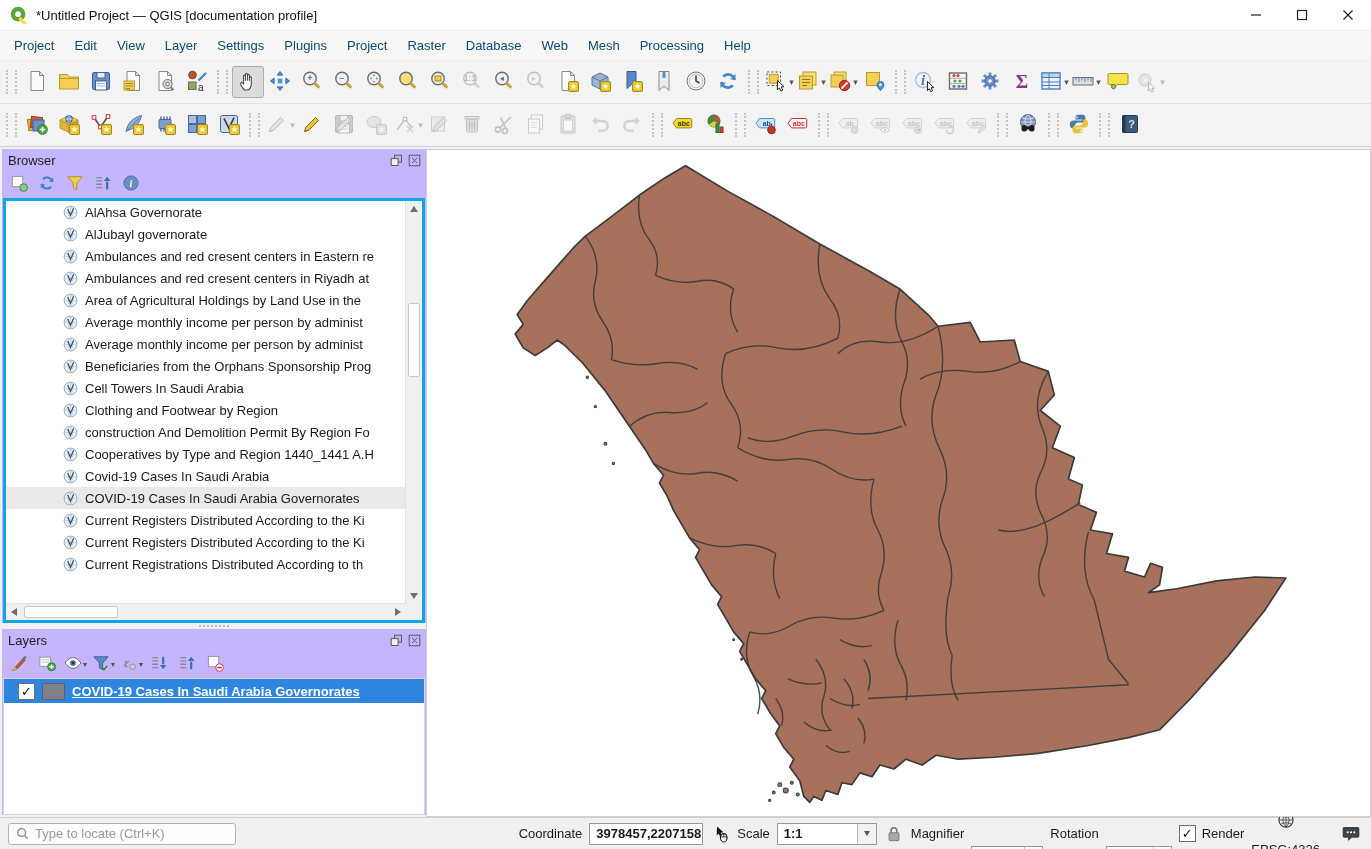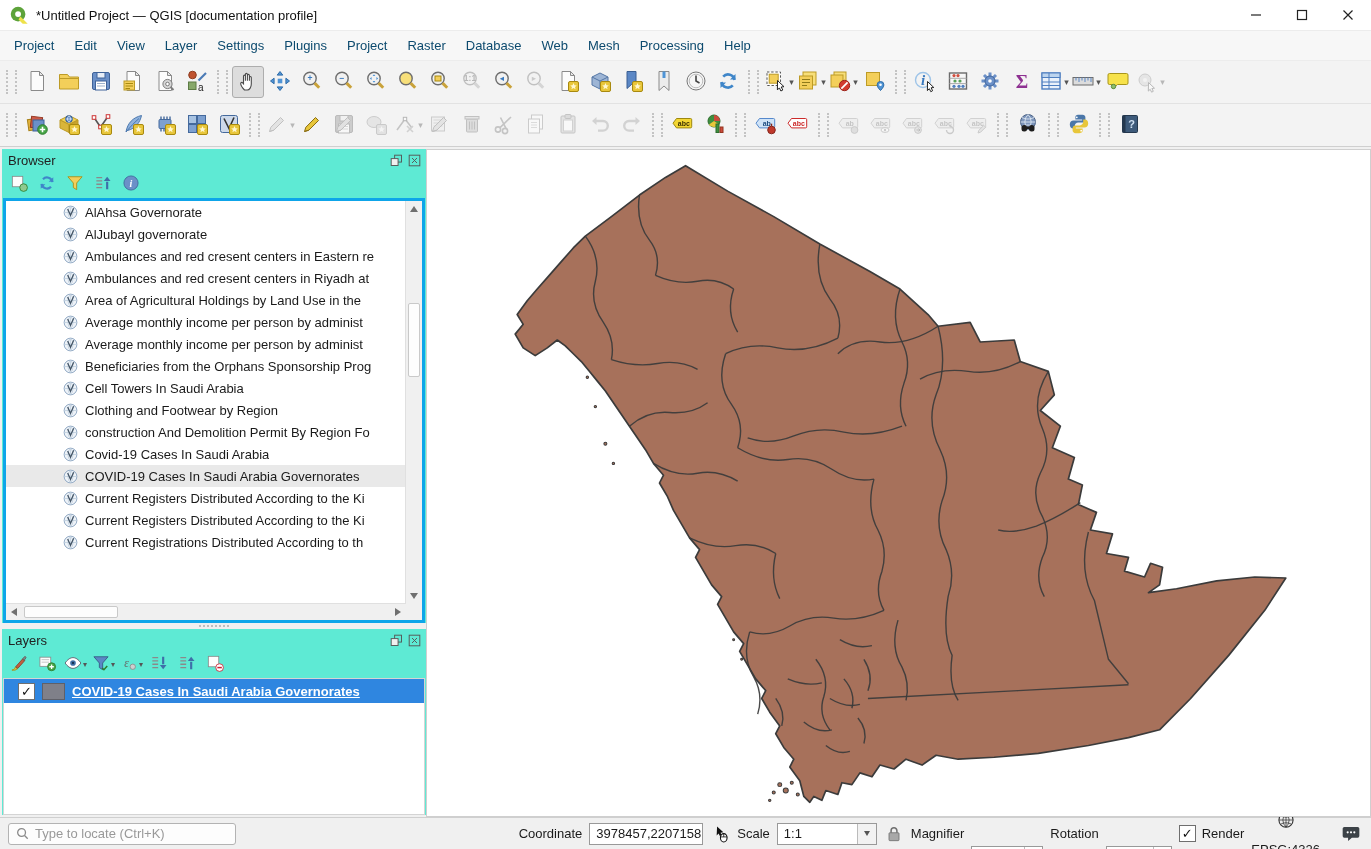--- a/index.html
+++ b/index.html
@@ -26,21 +26,21 @@
   .grip{width:7px;height:24px;margin:0 4px;border-left:2px dotted #c3c3c3;border-right:2px dotted #c3c3c3;}
   .tbtn{height:30px;min-width:30px;display:flex;align-items:center;justify-content:center;border-radius:3px;border:1px solid transparent;}
   .tbtn svg{width:24px;height:24px;}
   .tbtn.disabled{filter:grayscale(1) opacity(.38);}
   .tbtn.active{background:#dddddd;border:1px solid #adadad;}
   .tbtn .dd{font-size:9px;color:#555;margin-left:1px;}
 
   
   .main{flex:1;display:flex;background:#f0f0f0;position:relative;}
   .dock{width:424px;display:flex;flex-direction:column;padding:2px 0 2px 2px;}
-  .panel{background:#5eead4;display:flex;flex-direction:column;}
+  .panel{background:#c4b5fd;display:flex;flex-direction:column;}
   .panel-header{height:22px;display:flex;align-items:center;padding:0 4px 0 6px;}
   .panel-title{font-size:13px;color:#222;}
   .panel-btns{margin-left:auto;display:flex;gap:3px;}
   .pbtn{width:15px;height:15px;}
   .pbtn svg{width:15px;height:15px;}
   .panel-toolbar{height:27px;display:flex;align-items:center;gap:6px;padding:0 6px;}
   .ptbtn{width:22px;height:22px;display:flex;align-items:center;justify-content:center;}
   .ptbtn svg{width:20px;height:20px;}
   .ptbtn .dd{font-size:8px;color:#555;}
 
@@ -78,21 +78,21 @@
 
   
   .canvas{position:absolute;left:426px;top:2px;right:0;bottom:0;background:#ffffff;border:1px solid #cfcfcf;overflow:hidden;}
   .canvas svg{width:100%;height:100%;display:block;}
 
   
   .statusbar{height:31px;background:#f0f0f0;border-top:1px solid #cfcfcf;display:flex;align-items:center;padding:0 10px 0 8px;gap:7px;}
   .locator{width:212px;height:20px;border:1px solid #b3b3b3;border-radius:3px;background:#fdfdfd;display:flex;align-items:center;gap:6px;padding:0 7px;color:#999;}
   .locator svg{width:13px;height:13px;}
   .sb-label{color:#1a1a1a;}
-  .sbox{height:20px;border:1px solid #999;background:#fff;display:flex;align-items:center;padding:0 6px;white-space:nowrap;}
+  .sbox{height:20px;border:1px solid #999;background:#fff;display:flex;align-items:center;padding:0 6px;white-space:nowrap;font-weight:bold;}
   .coordbox{width:100px;}
   .combo{width:72px;position:relative;padding-right:20px;}
   .combo .cdd{position:absolute;right:0;top:0;bottom:0;width:18px;background:#f2f2f2;border-left:1px solid #bbb;display:flex;align-items:center;justify-content:center;}
   .spin{position:relative;margin-top:47px;}
   .spin .arrows{position:absolute;right:0;top:0;bottom:0;width:17px;border-left:1px solid #bbb;display:flex;flex-direction:column;}
   .spin .arrows div{flex:1;display:flex;align-items:center;justify-content:center;}
   .tri.sup{border-width:0 3.5px 5px 3.5px;border-color:transparent transparent #555 transparent;}
   .tri.sdn{border-width:5px 3.5px 0 3.5px;border-color:#555 transparent transparent transparent;}
   .magspin{width:58px;}
   .rotspin{width:52px;}
@@ -811,20 +811,28 @@
                   </svg></span>
                 <span class="blabel">Clothing and Footwear by Region</span>
               </div>
               <div class="brow">
                 <span class="licon"><svg viewBox="0 0 24 24" xmlns="http://www.w3.org/2000/svg">
                     <circle cx="12" cy="12" r="9" fill="#eef3f8" stroke="#8aa4c0" stroke-width="1.3"></circle>
                     <path d="M3 12h18M12 3a13 13 0 0 1 0 18M12 3a13 13 0 0 0 0 18M12 3v18" stroke="#b8c9da" fill="none"></path>
                     <path d="M8 7l4 9 4.5-10" fill="none" stroke="#445566" stroke-width="1.8"></path>
                   </svg></span>
                 <span class="blabel">construction And Demolition Permit By Region Fo</span>
+              </div>
+              <div class="brow">
+                <span class="licon"><svg viewBox="0 0 24 24" xmlns="http://www.w3.org/2000/svg">
+                    <circle cx="12" cy="12" r="9" fill="#eef3f8" stroke="#8aa4c0" stroke-width="1.3"></circle>
+                    <path d="M3 12h18M12 3a13 13 0 0 1 0 18M12 3a13 13 0 0 0 0 18M12 3v18" stroke="#b8c9da" fill="none"></path>
+                    <path d="M8 7l4 9 4.5-10" fill="none" stroke="#445566" stroke-width="1.8"></path>
+                  </svg></span>
+                <span class="blabel">Cooperatives by Type and Region 1440_1441 A.H</span>
               </div>
               <div class="brow">
                 <span class="licon"><svg viewBox="0 0 24 24" xmlns="http://www.w3.org/2000/svg">
                     <circle cx="12" cy="12" r="9" fill="#eef3f8" stroke="#8aa4c0" stroke-width="1.3"></circle>
                     <path d="M3 12h18M12 3a13 13 0 0 1 0 18M12 3a13 13 0 0 0 0 18M12 3v18" stroke="#b8c9da" fill="none"></path>
                     <path d="M8 7l4 9 4.5-10" fill="none" stroke="#445566" stroke-width="1.8"></path>
                   </svg></span>
                 <span class="blabel">Covid-19 Cases In Saudi Arabia</span>
               </div>
               <div class="brow current">

